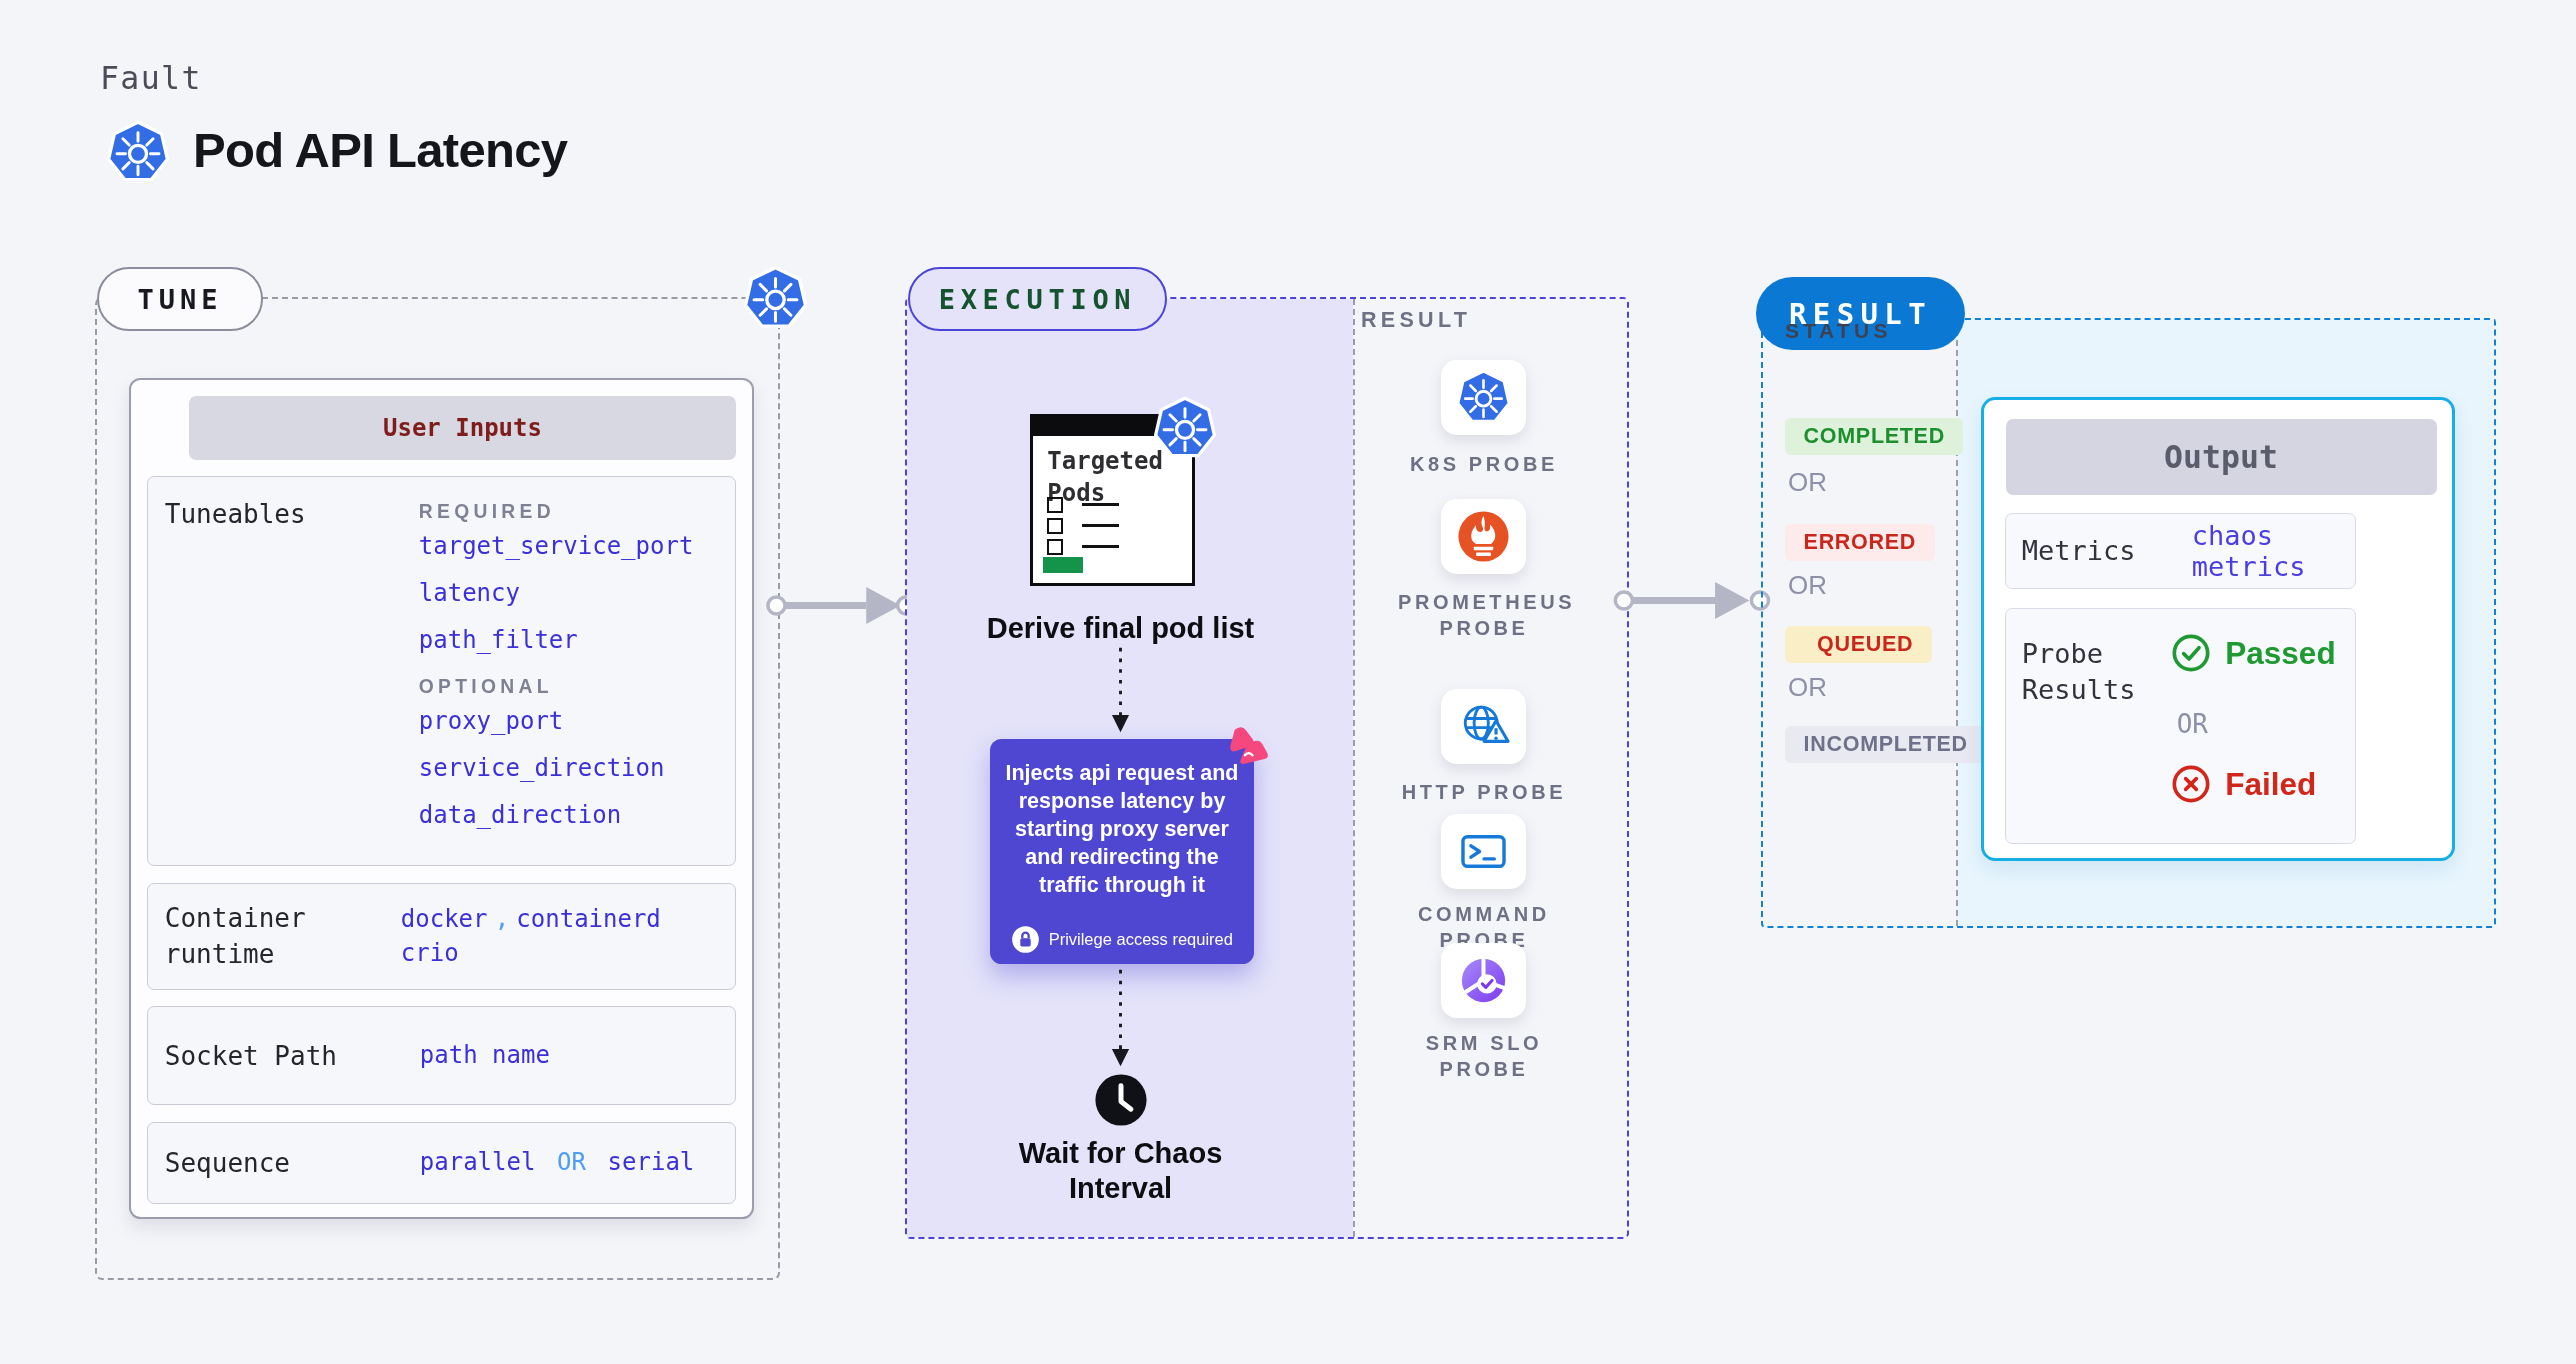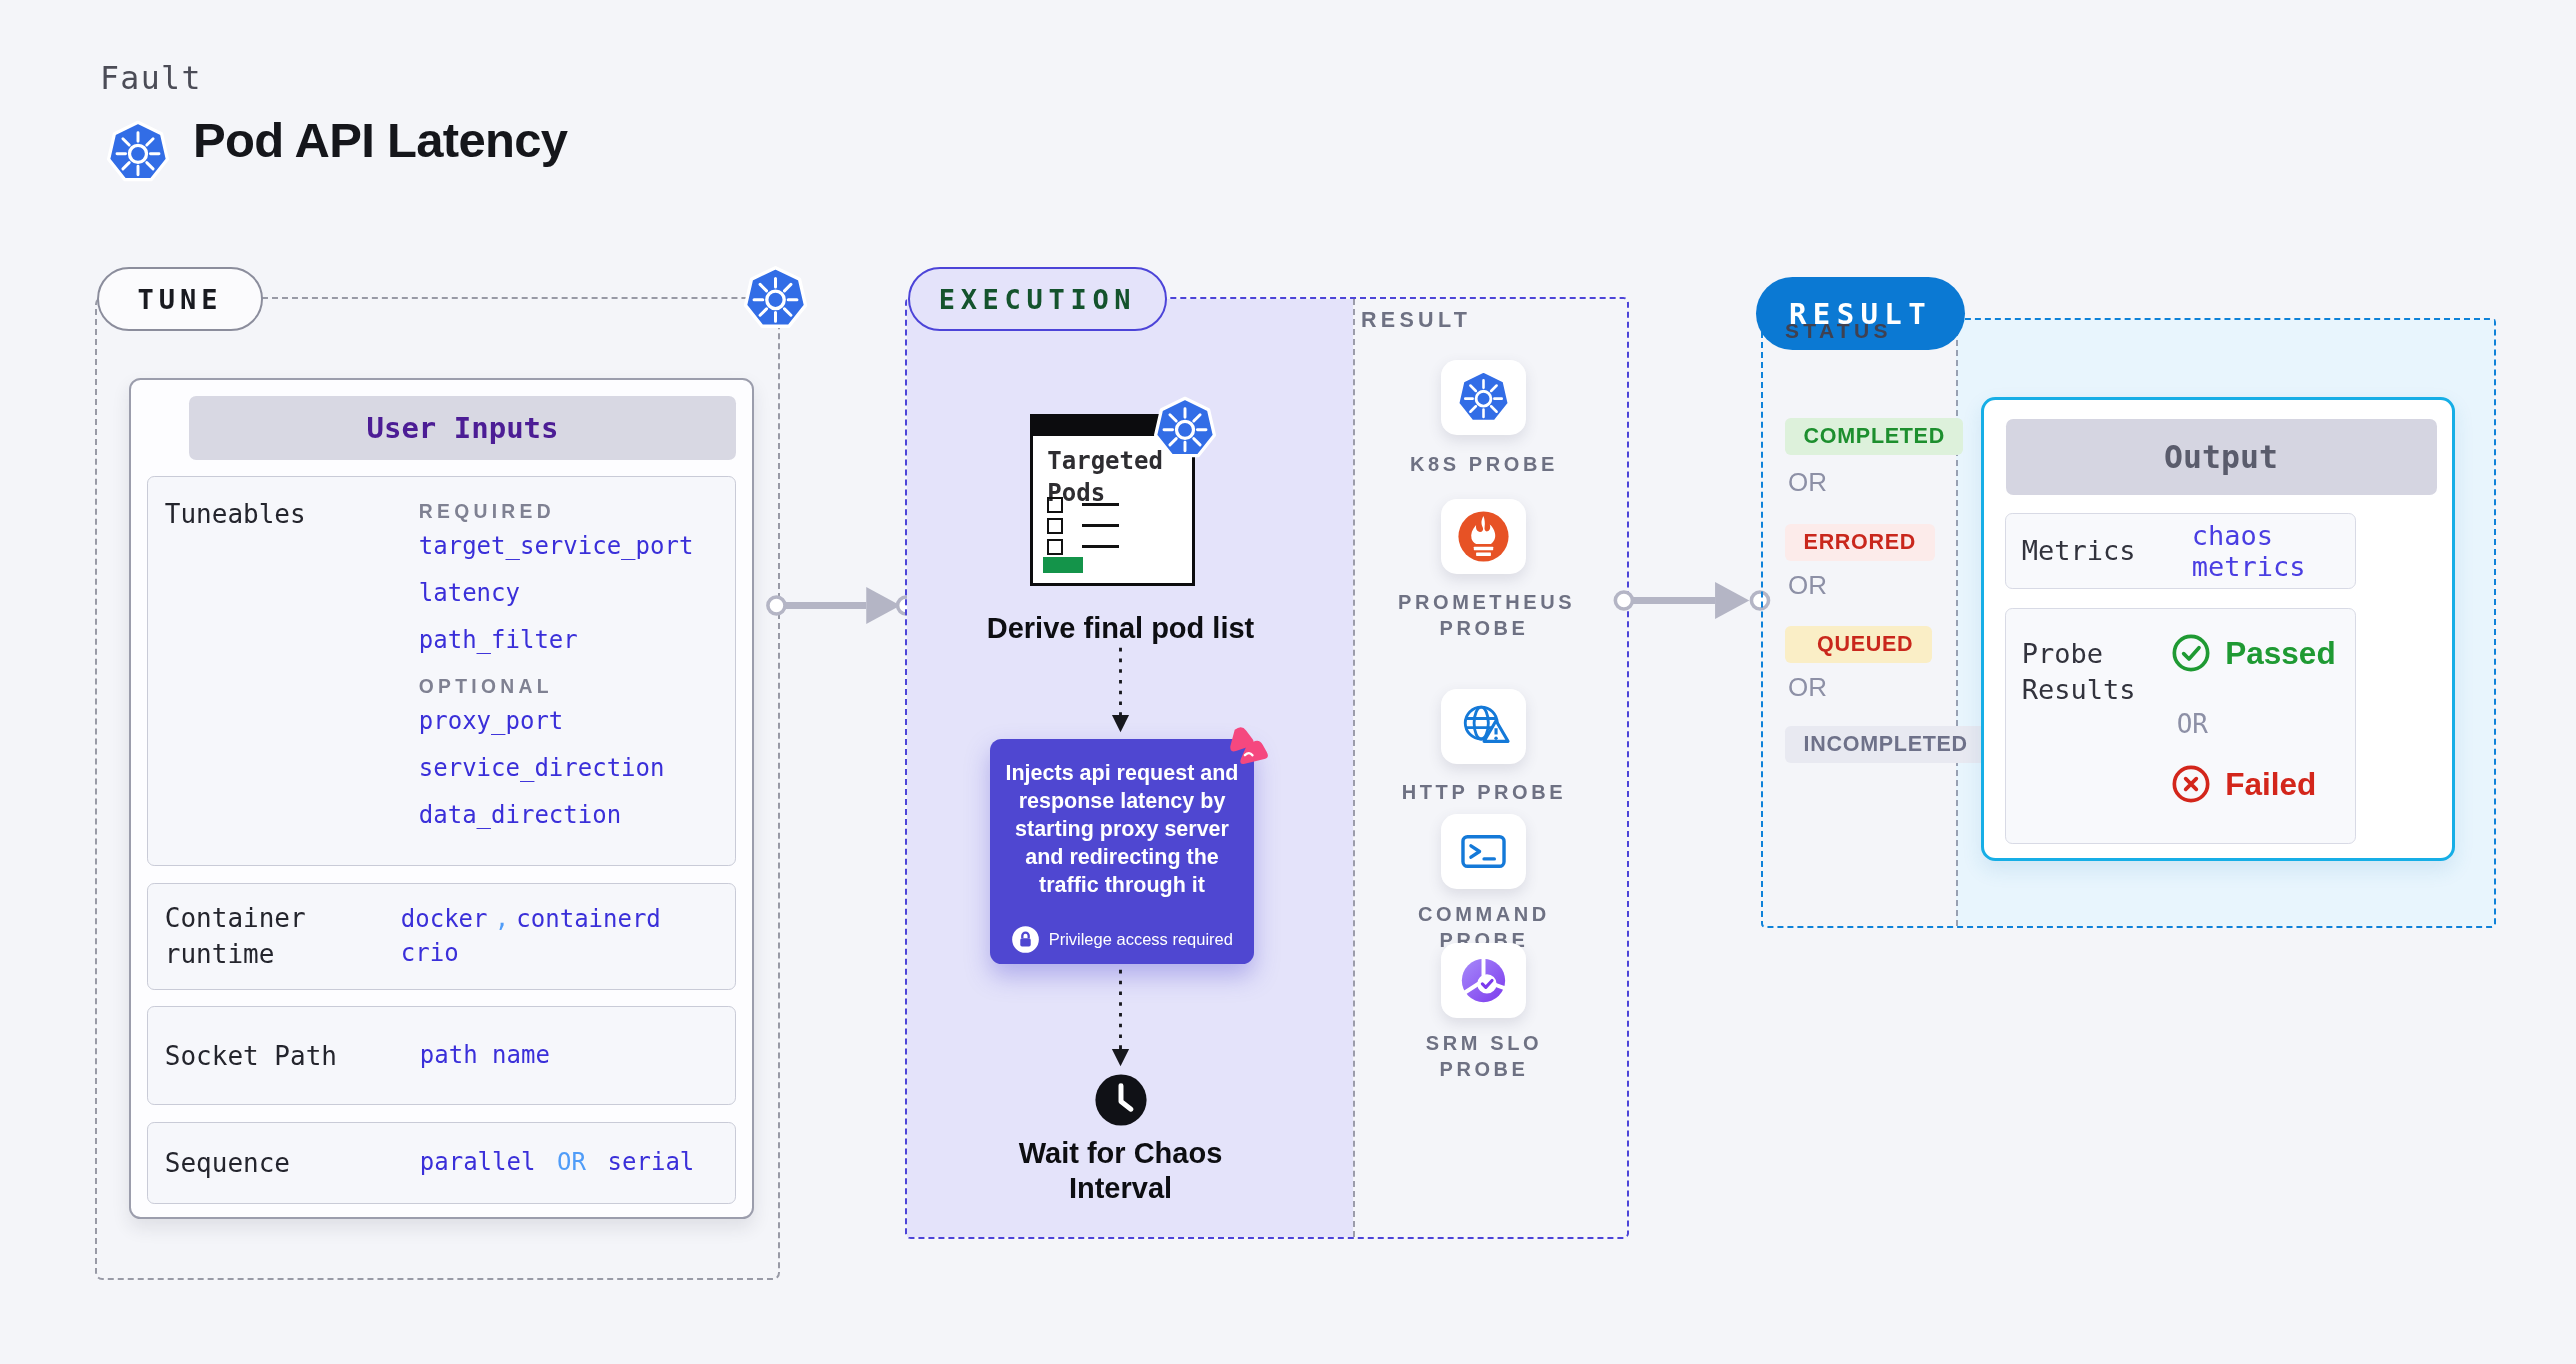--- a/index.html
+++ b/index.html
@@ -4,34 +4,34 @@
 <style>
   html,body{margin:0;padding:0;background:#f4f5f9;}
   #canvas{position:relative;width:2576px;height:1365px;background:#f4f5f9;overflow:hidden;
           font-family:"Liberation Sans",sans-serif;}
   .abs{position:absolute;}
 
   
   .kicker{left:100px;top:60px;font-family:"DejaVu Sans Mono",monospace;font-size:31.5px;
           font-weight:500;color:#4b4c57;letter-spacing:1.4px;}
   .app-logo{left:105px;top:119px;width:66px;height:67px;}
-  .page-title{left:193px;top:112px;font-size:49px;font-weight:bold;color:#15161b;letter-spacing:-0.7px;}
+  .page-title{left:193px;top:122px;font-size:49px;font-weight:bold;color:#15161b;letter-spacing:-0.7px;}
 
   
   .tune-box{left:95px;top:297px;width:681px;height:979px;border:2.1px dashed #989aa6;border-radius:7.2px;}
   .pill{position:absolute;display:flex;align-items:center;justify-content:center;border-radius:50px;}
   .tune-pill{left:97px;top:267px;width:162px;height:60px;background:#fbfbfd;border:2.9px solid #8b8d9c;
              font-family:"DejaVu Sans Mono",monospace;font-weight:bold;font-size:27px;color:#191a20;letter-spacing:5px;}
   .tune-k8s{left:742px;top:264px;width:67px;height:69px;}
 
   .ui-card{left:129px;top:378px;width:625px;height:841px;box-sizing:border-box;background:#fdfdff;
            border:2.1px solid #9b9dac;border-radius:11.5px;box-shadow:0 8.6px 18.6px rgba(40,42,60,.10);
            padding:15.8px;display:flex;flex-direction:column;gap:16.5px;}
   .ui-head{height:64px;flex:none;background:#d8d8e3;border-radius:7.2px;display:flex;align-items:center;
-           justify-content:center;font-family:"DejaVu Sans Mono",monospace;font-weight:bold;font-size:29px;color:#4c1d95;margin-left:42px;}
+           justify-content:center;font-family:"DejaVu Sans Mono",monospace;font-weight:bold;font-size:24px;color:#7f1d1d;margin-left:42px;}
   .ui-block{background:#f6f7fb;border:1.4px solid #c9cbd7;border-radius:7.2px;position:relative;box-sizing:border-box;flex:none;}
   .ui-label{font-family:"DejaVu Sans Mono",monospace;font-size:26px;color:#24252d;line-height:36px;}
   .tuneables{height:390px;}
   .tuneables .ui-label{position:absolute;left:17px;top:18.6px;}
   .tune-vals{position:absolute;left:271px;top:0;}
   .cap-label{font-weight:600;font-size:19.3px;letter-spacing:4.3px;color:#7f8192;}
   .req-cap{margin-top:24px;}
   .opt-cap{margin-top:11.5px;}
   .val{font-family:"DejaVu Sans Mono",monospace;font-size:24px;color:#3a2fd9;line-height:47px;}
   .sep{color:#4f9cf8;margin:0 7.2px;}

